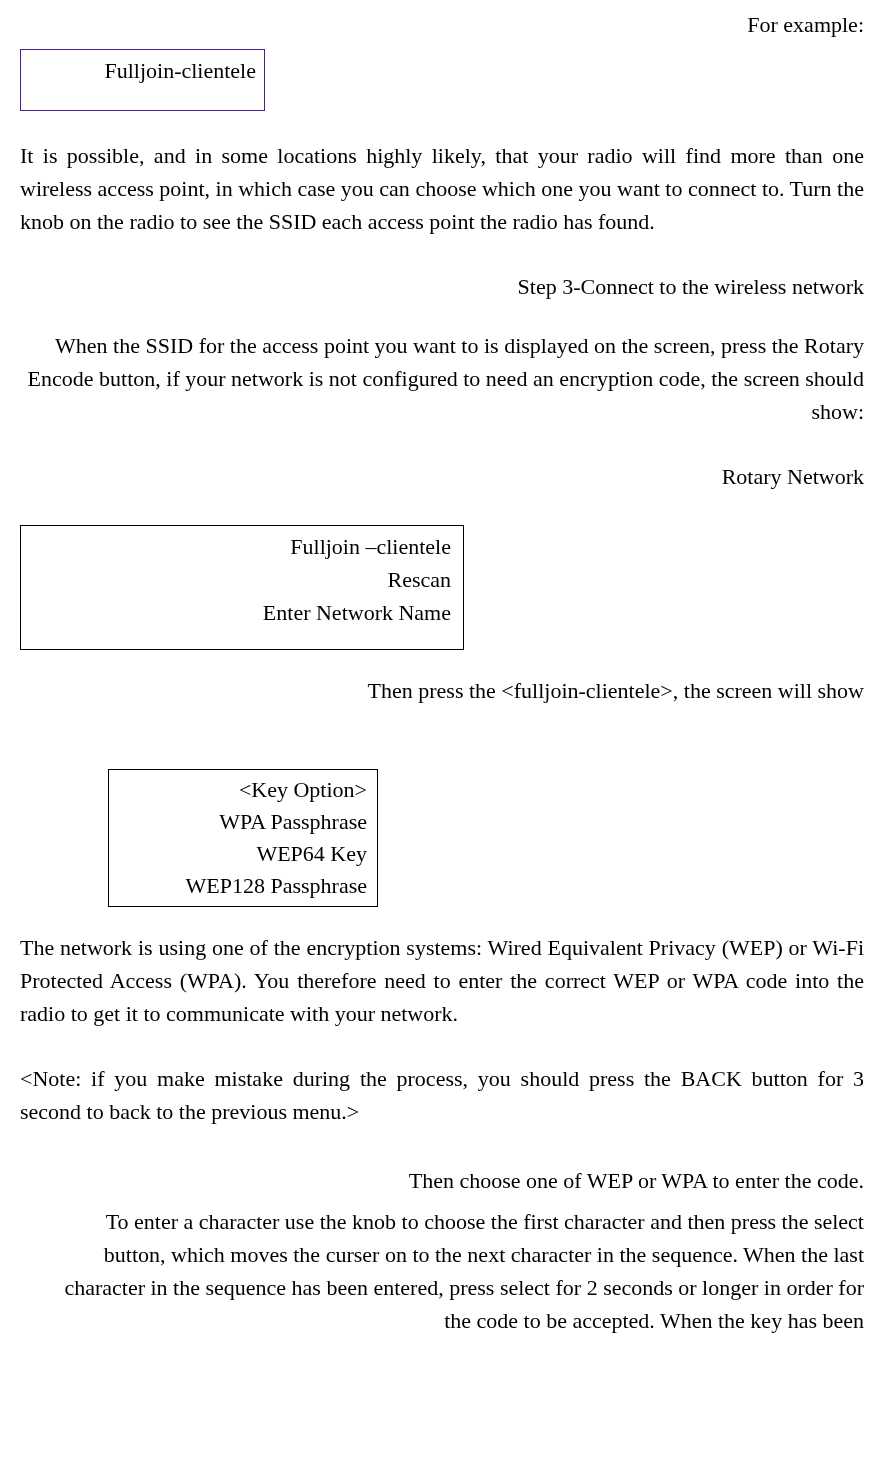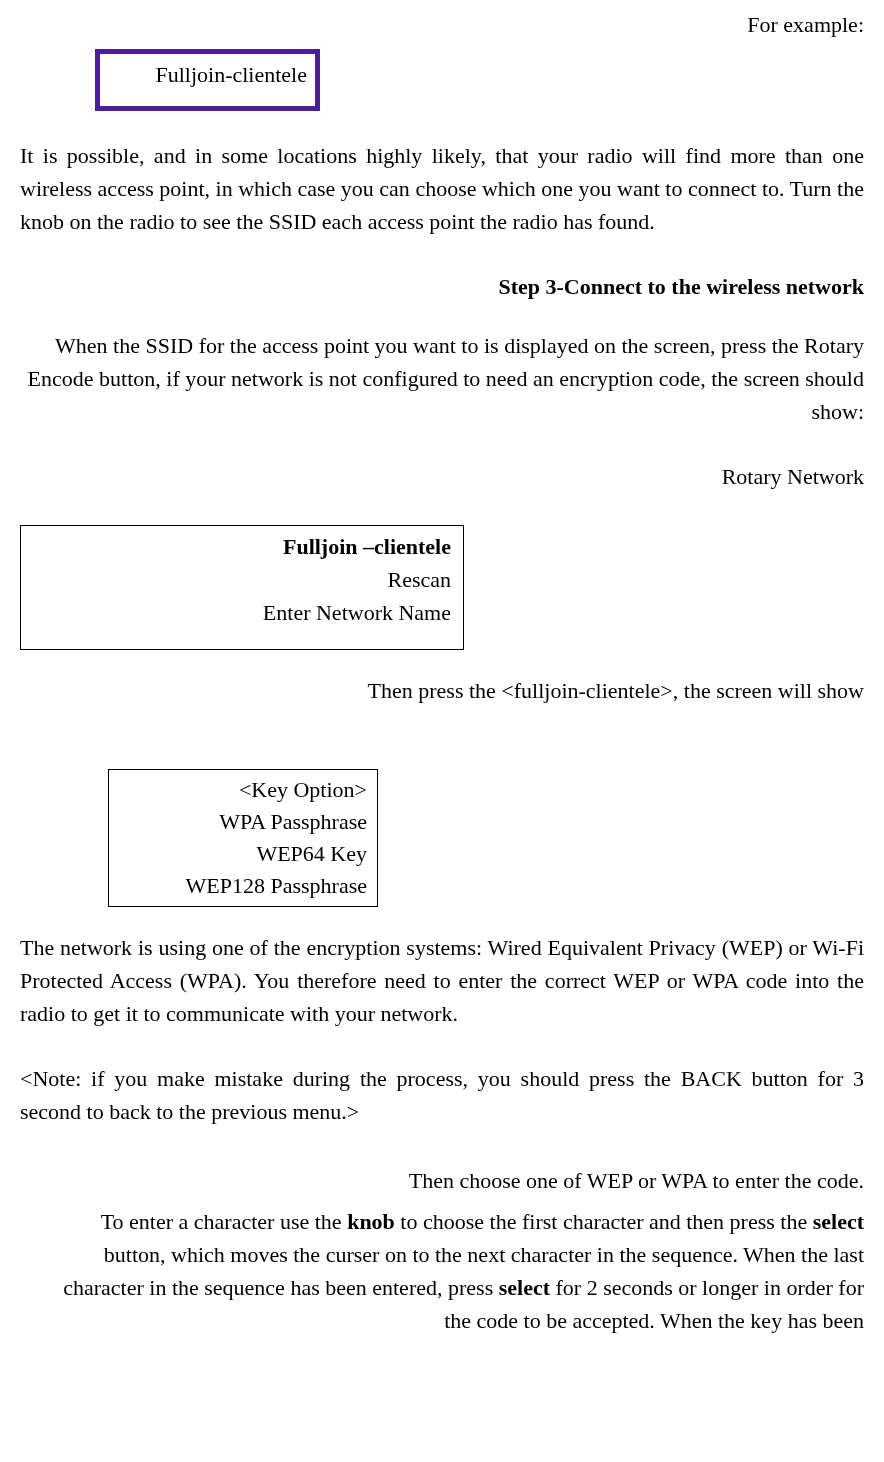--- a/index.html
+++ b/index.html
@@ -17,27 +17,26 @@
       padding: 8px 20px 20px 20px;
       width: 884px;
     }
     .para {
       margin-bottom: 8px;
     }
     .justified {
       text-align: justify;
     }
     .bold {
-      font-weight: bold;
+      font-weight: normal;
     }
     .box1 {
-      border: 5px solid #4c1d95;
-      width: 225px;
+      border: 1px solid #4c1d95;
+      width: 245px;
       height: 62px;
-      margin-left: 75px;
       padding: 4px 8px;
       margin-bottom: 28px;
     }
     .box2 {
       border: 1px solid #000;
       width: 444px;
       padding: 4px 12px 20px 12px;
       margin-bottom: 24px;
     }
     .box3 {
@@ -57,21 +56,21 @@
     .spacer-md {
       height: 28px;
     }
     .spacer-lg {
       height: 54px;
     }
     .indented {
       padding-left: 34px;
     }
     .step-heading {
-      font-weight: bold;
+      font-weight: normal;
       margin-bottom: 26px;
       margin-left: 20px;
     }
   </style>
 </head>
 <body>
 
 <div class="para">For example:</div>
 
 <div class="box1">

